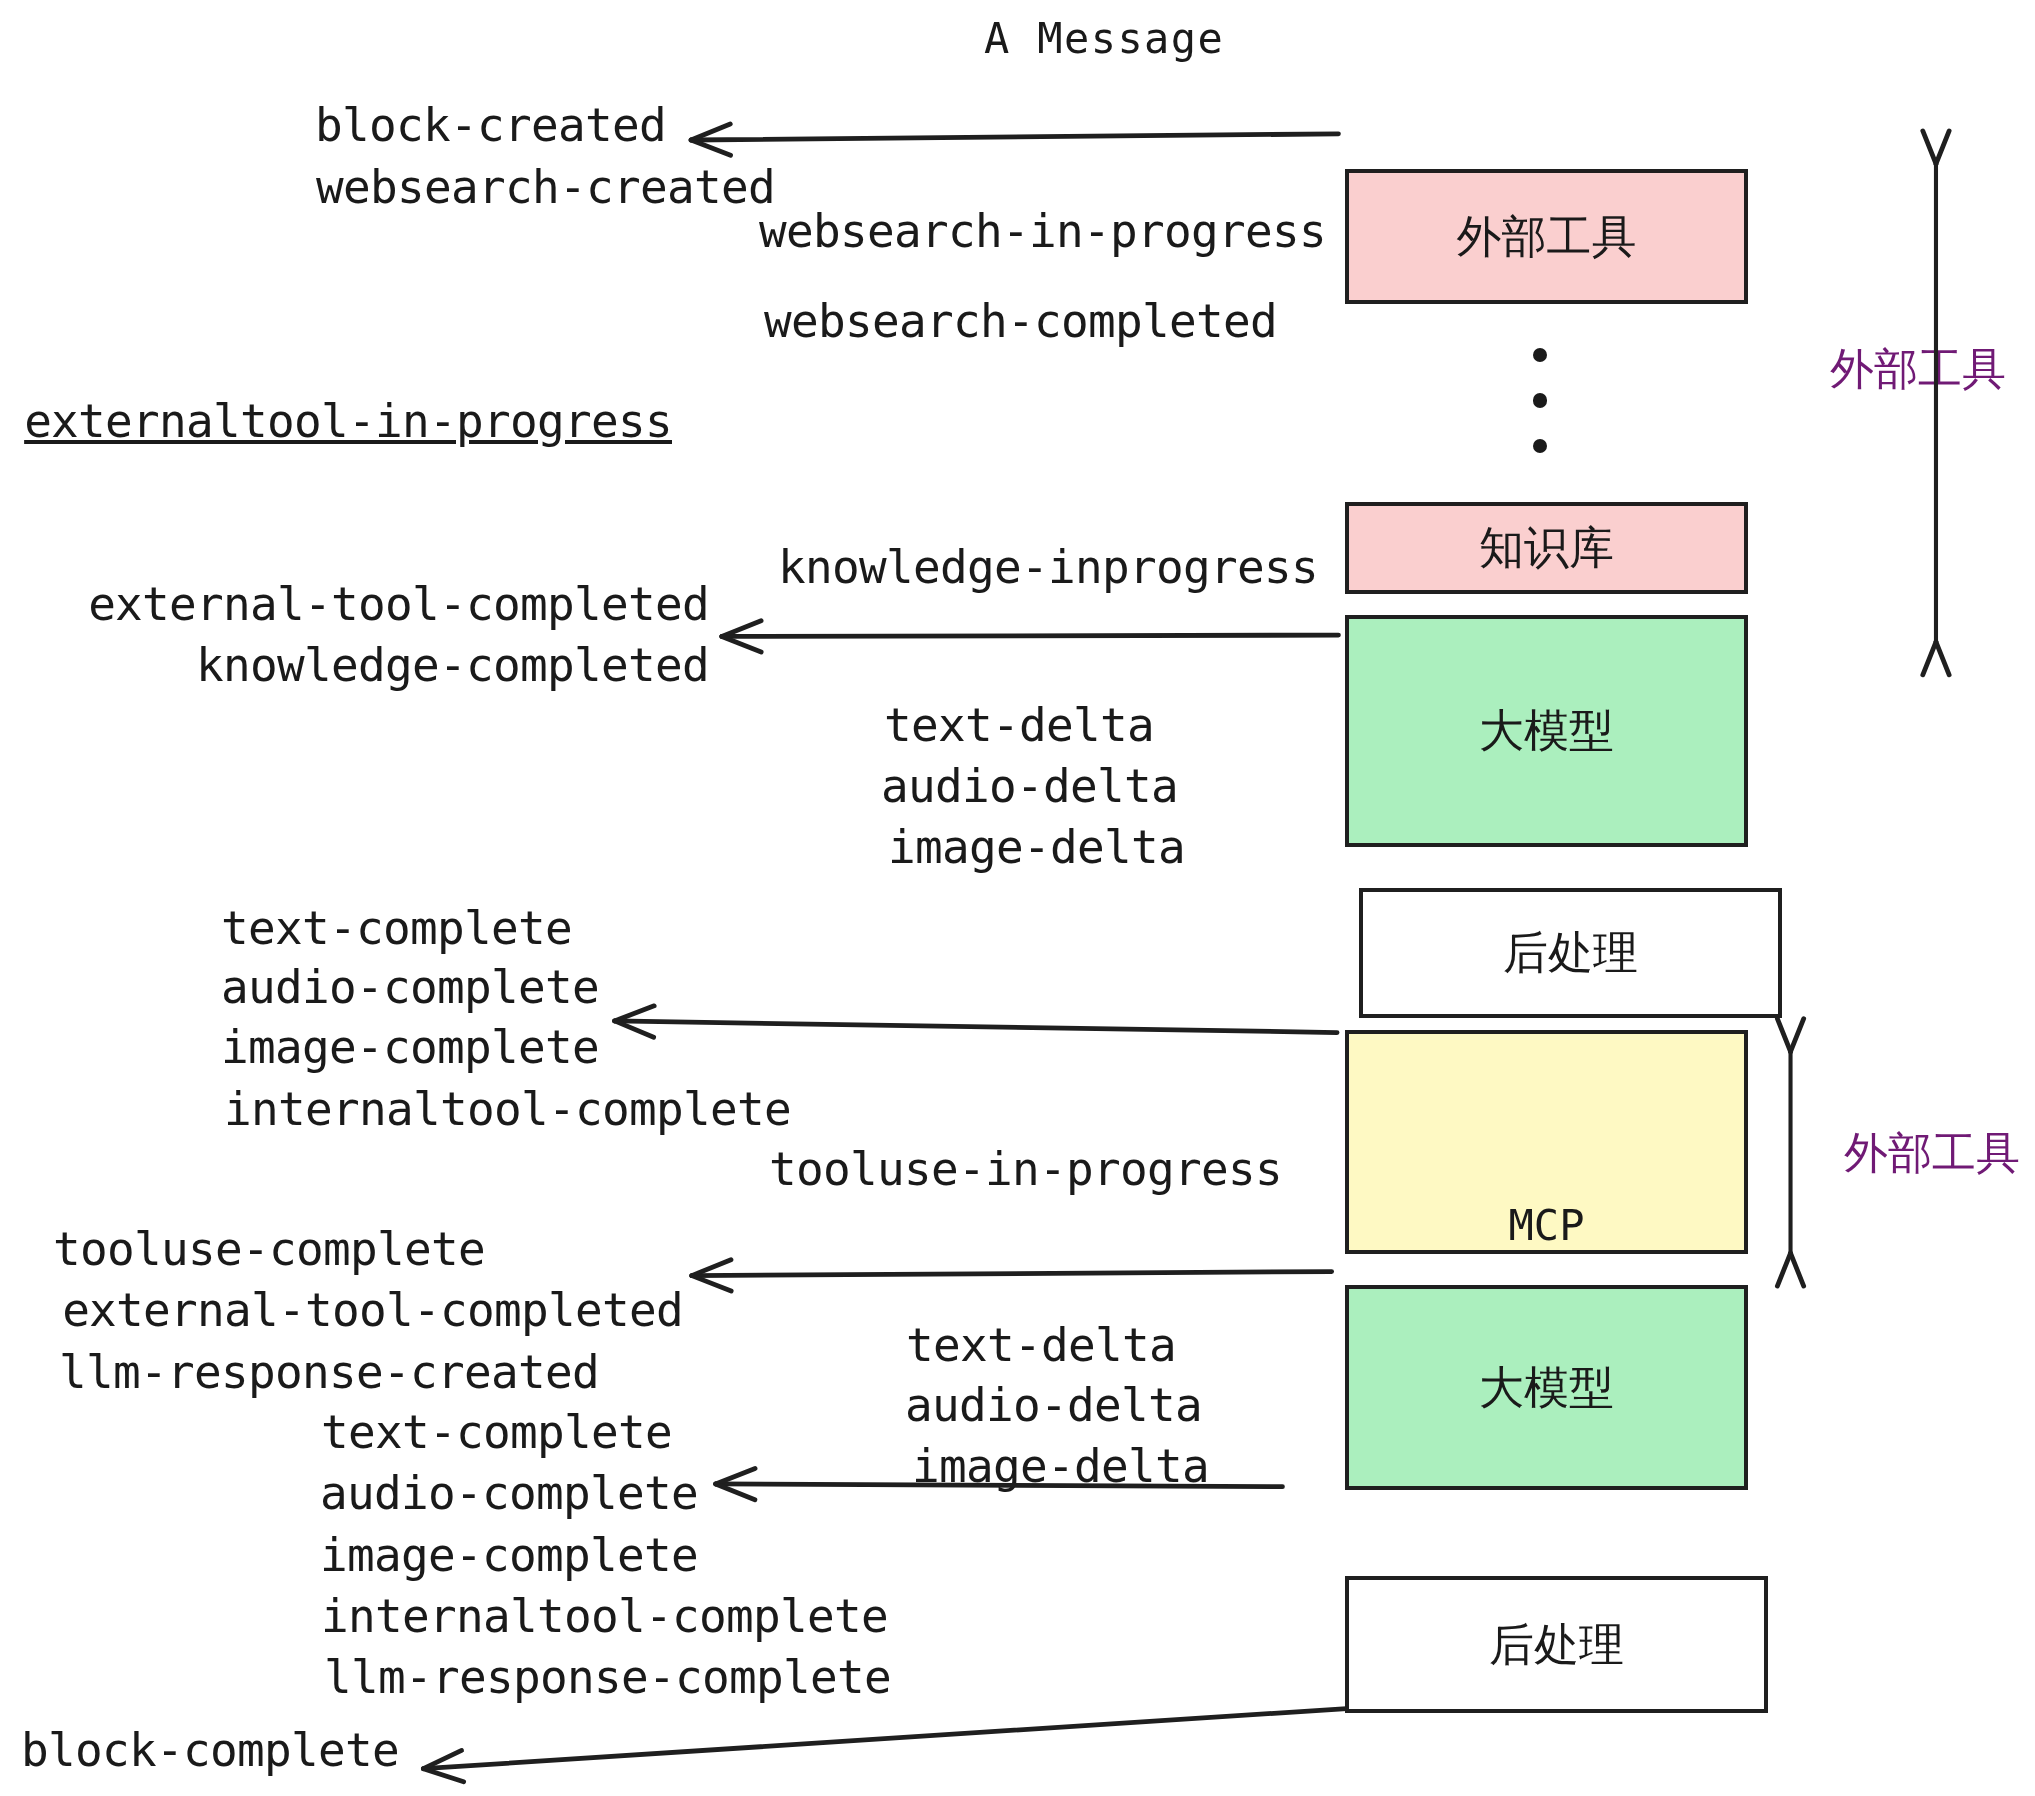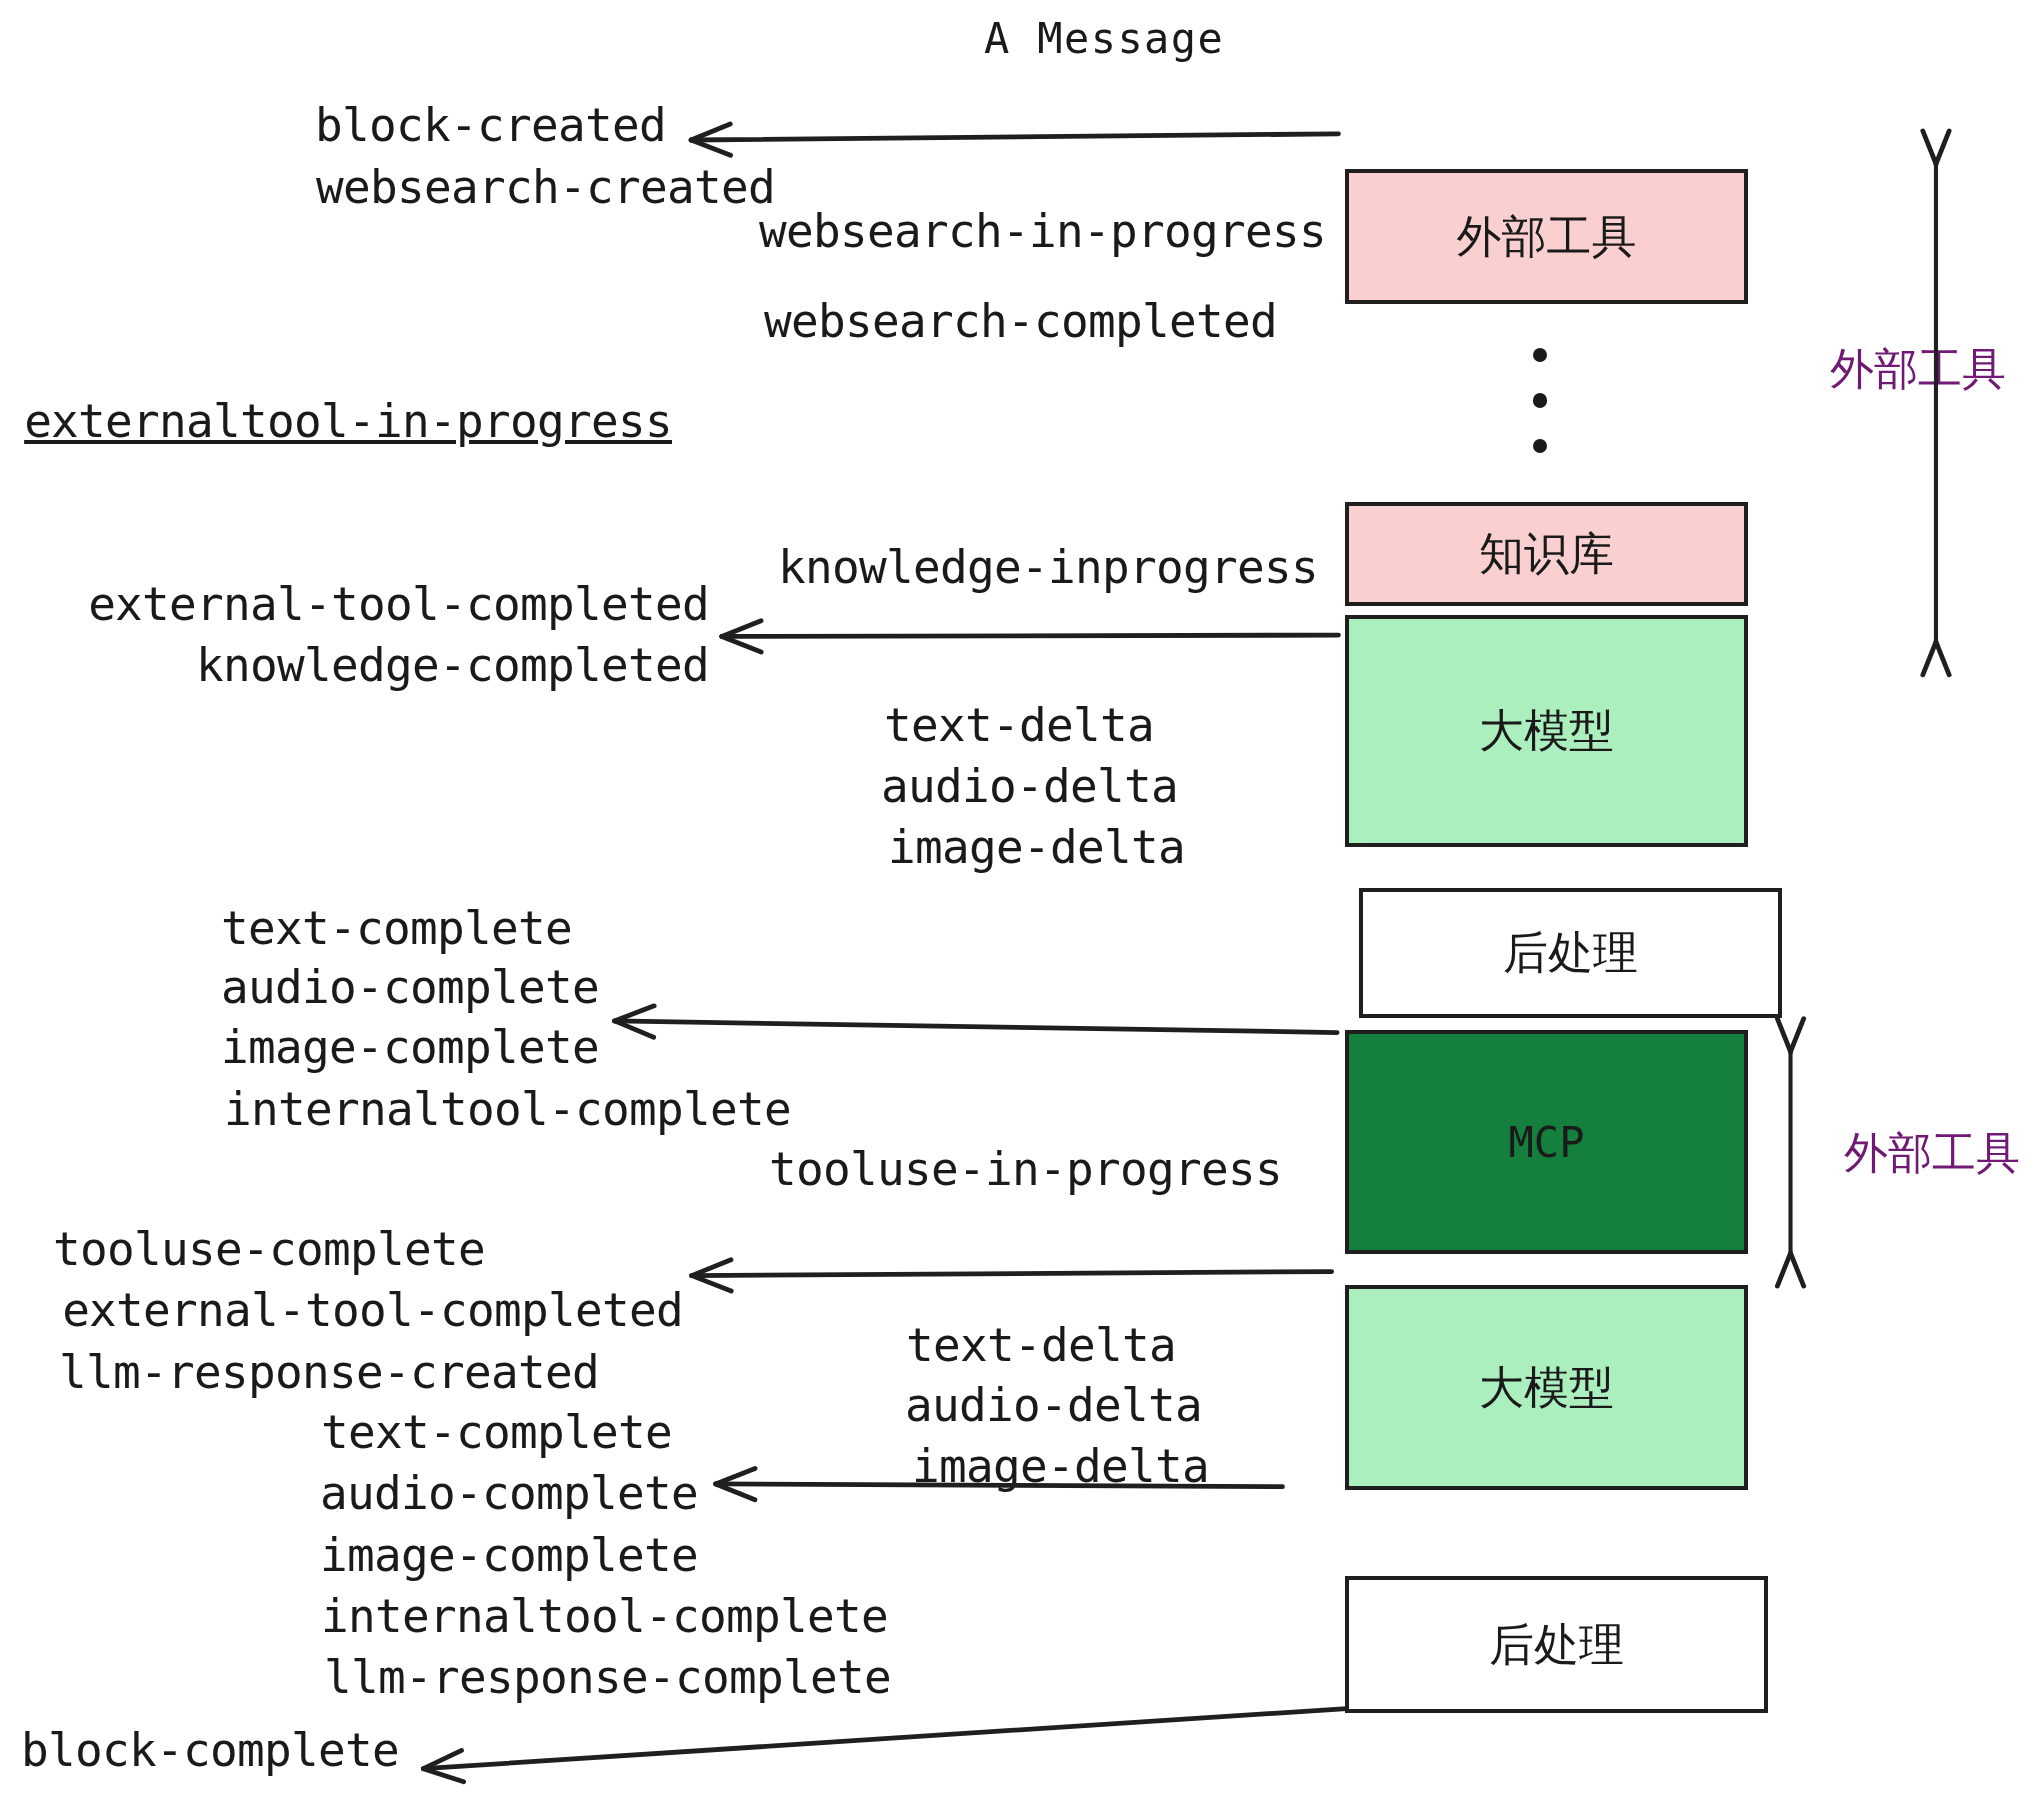--- a/index.html
+++ b/index.html
@@ -71,30 +71,30 @@
 <body>
 
 <div id="stage">
 
   <div class="title" id="diagram-title" style="left: 984px; top: 13.7px;">A Message</div>
 
   <div id="boxes-layer">
       <div class="box" style="left: 1345px; top: 169px; width: 403px; height: 135px; background: rgb(250, 207, 207); border-color: rgb(31, 31, 31);">
         <span>外部工具</span>
       </div>
-      <div class="box" style="left: 1345px; top: 502px; width: 403px; height: 104px; background: rgb(250, 207, 207); border-color: rgb(31, 31, 31);">
+      <div class="box" style="left: 1345px; top: 502px; width: 403px; height: 92px; background: rgb(250, 207, 207); border-color: rgb(31, 31, 31);">
         <span>知识库</span>
       </div>
       <div class="box" style="left: 1345px; top: 615px; width: 403px; height: 232px; background: rgb(171, 239, 190); border-color: rgb(31, 31, 31);">
         <span>大模型</span>
       </div>
       <div class="box" style="left: 1359px; top: 888px; width: 423px; height: 130px; background: rgb(255, 255, 255); border-color: rgb(31, 31, 31);">
         <span>后处理</span>
       </div>
-      <div class="box mono" style="left: 1345px; top: 1030px; width: 403px; height: 224px; background: #15803d; border-color: rgb(31, 31, 31);">
+      <div class="box mono" style="left: 1345px; top: 1030px; width: 403px; height: 224px; background: #fef9c3; border-color: rgb(31, 31, 31); align-items: flex-end;">
         <span>MCP</span>
       </div>
       <div class="box" style="left: 1345px; top: 1285px; width: 403px; height: 205px; background: rgb(171, 239, 190); border-color: rgb(31, 31, 31);">
         <span>大模型</span>
       </div>
       <div class="box" style="left: 1345px; top: 1576px; width: 423px; height: 137px; background: rgb(255, 255, 255); border-color: rgb(31, 31, 31);">
         <span>后处理</span>
       </div>
     </div>
   <div id="labels-layer">

